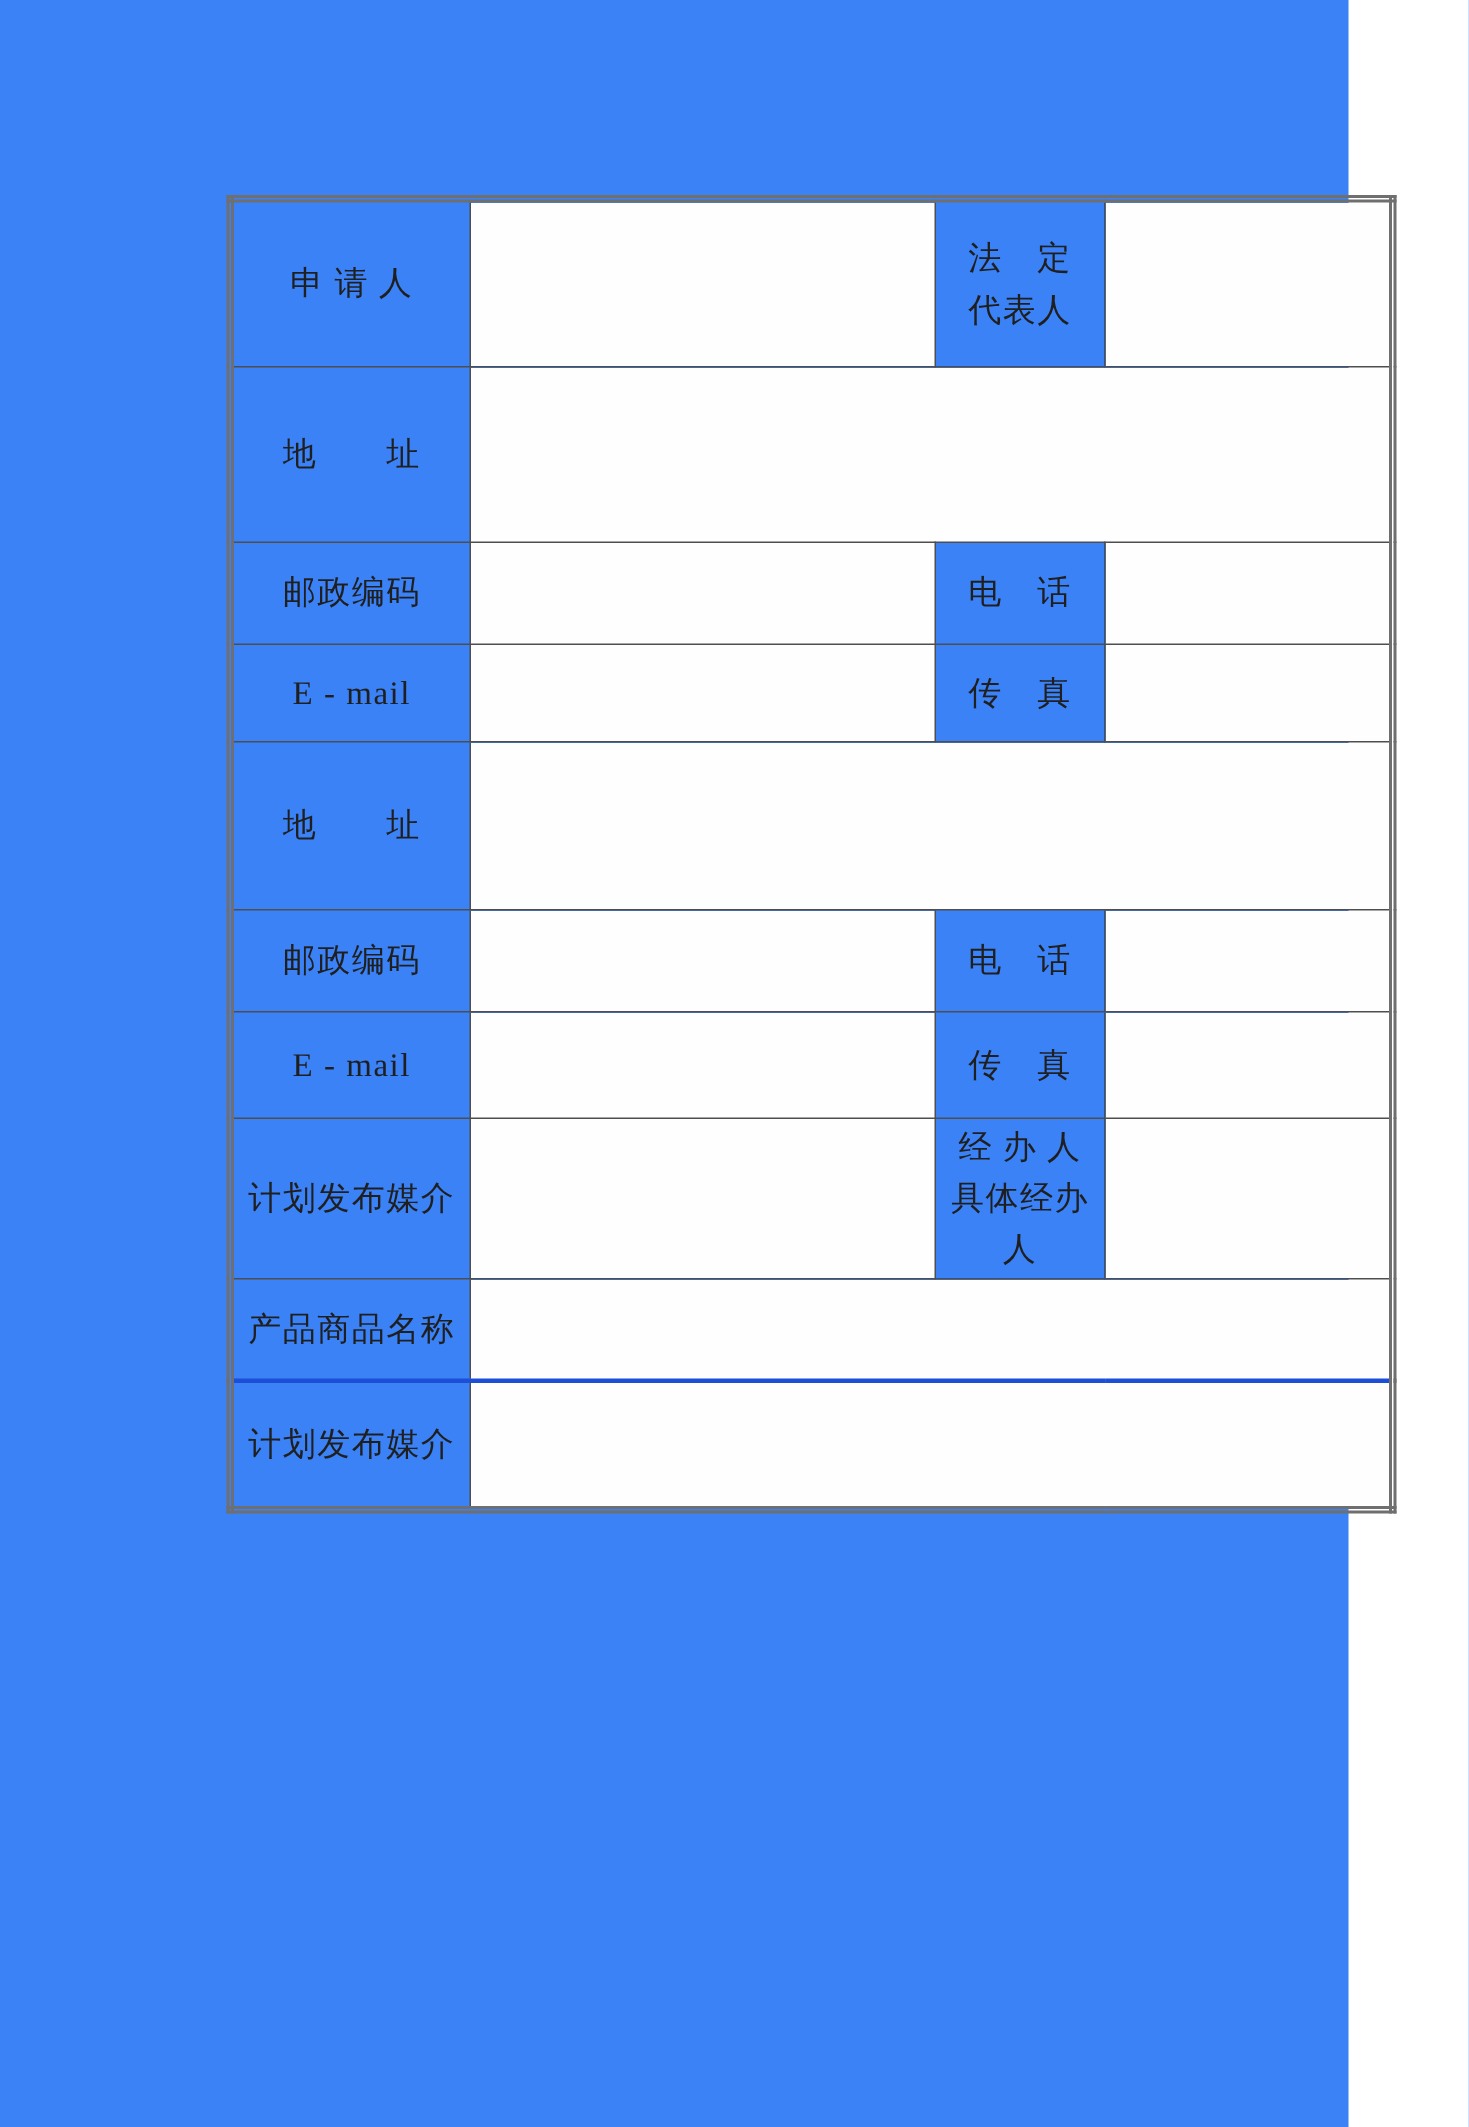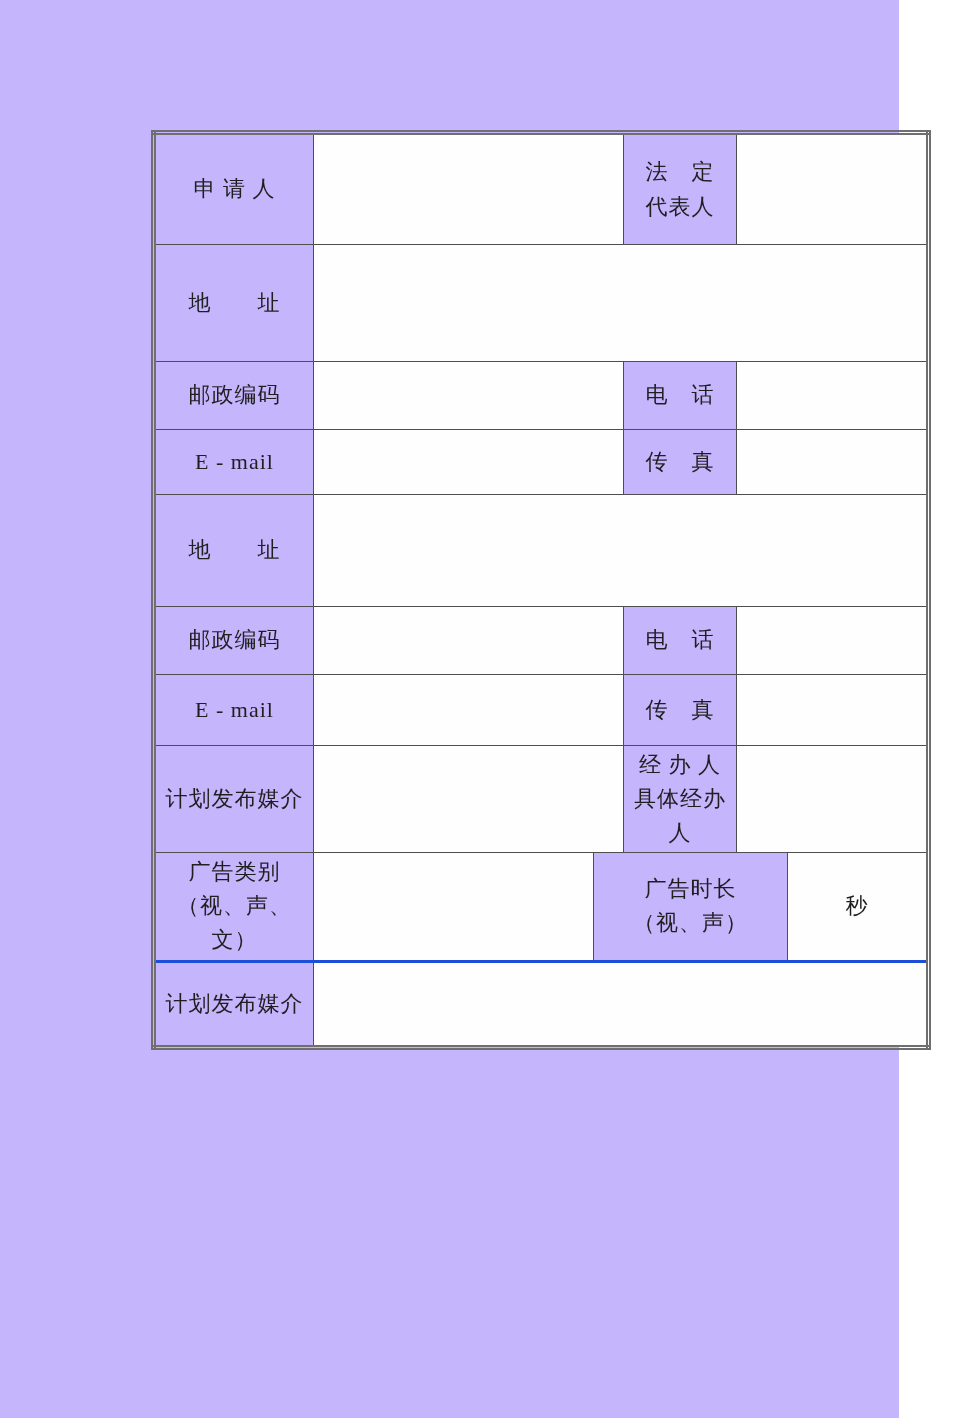--- a/index.html
+++ b/index.html
@@ -10,21 +10,21 @@
   body {
     width: 979px;
     height: 1418px;
     font-family: "Liberation Serif", "DejaVu Serif", serif;
     color: #1f1f1f;
   }
   .sheet {
     position: relative;
     width: 899px;
     height: 1418px;
-    background: #c4b5fd;
+    background: #3b82f6;
   }
   table.form-table {
     position: absolute;
     left: 151px;
     top: 130px;
     width: 775px;
     border-collapse: collapse;
     table-layout: fixed;
     border: 5px double #6f6f6f;
   }
@@ -116,30 +116,26 @@
 
       <tr style="height:69px">
         <td class="lbl">计划发布媒介</td>
         <td class="inp" colspan="2"></td>
         <td class="lbl">经 办 人
 具体经办人</td>
         <td class="inp" colspan="2"></td>
       </tr>
 
 
+      <tr style="height:68px">
+        <td class="lbl">产品商品名称</td>
+        <td class="inp" colspan="5"></td>
+      </tr>
 
 
-      <tr style="height:87px">
-        <td class="lbl">广告类别
-（视、声、文）</td>
-        <td class="inp"></td>
-        <td class="lbl" colspan="3">广告时长
-（视、声）</td>
-        <td class="inp">秒</td>
-      </tr>
 
       <tr style="height:86px" class="sep-top-thin">
         <td class="lbl">计划发布媒介</td>
         <td class="inp" colspan="5"></td>
       </tr>
 
     </tbody>
   </table>
 </div>
 

